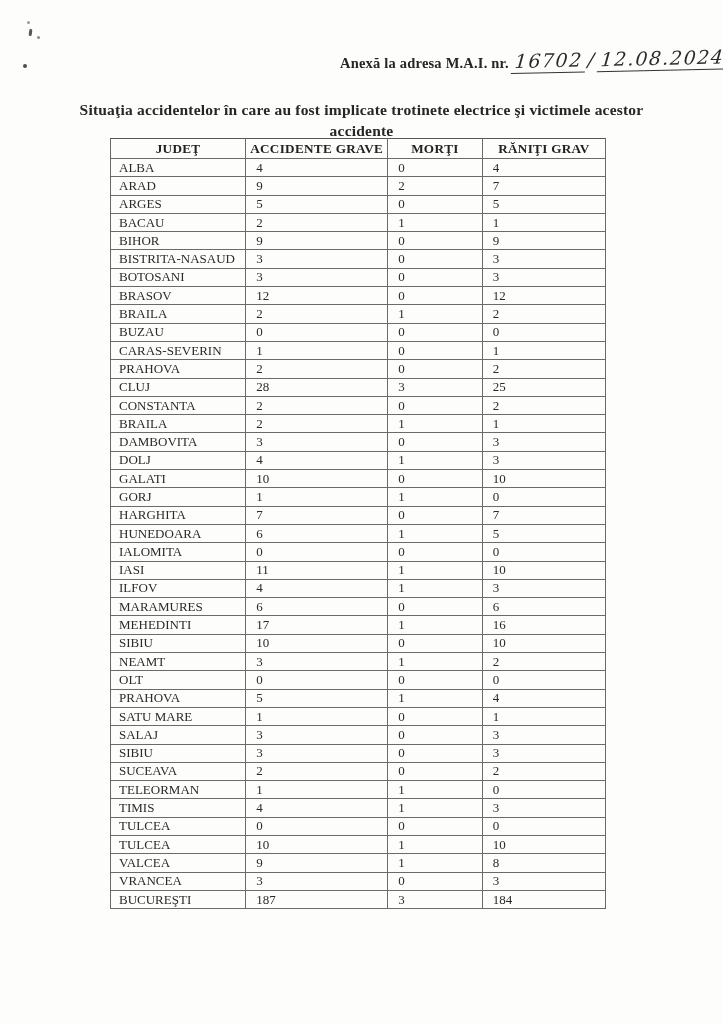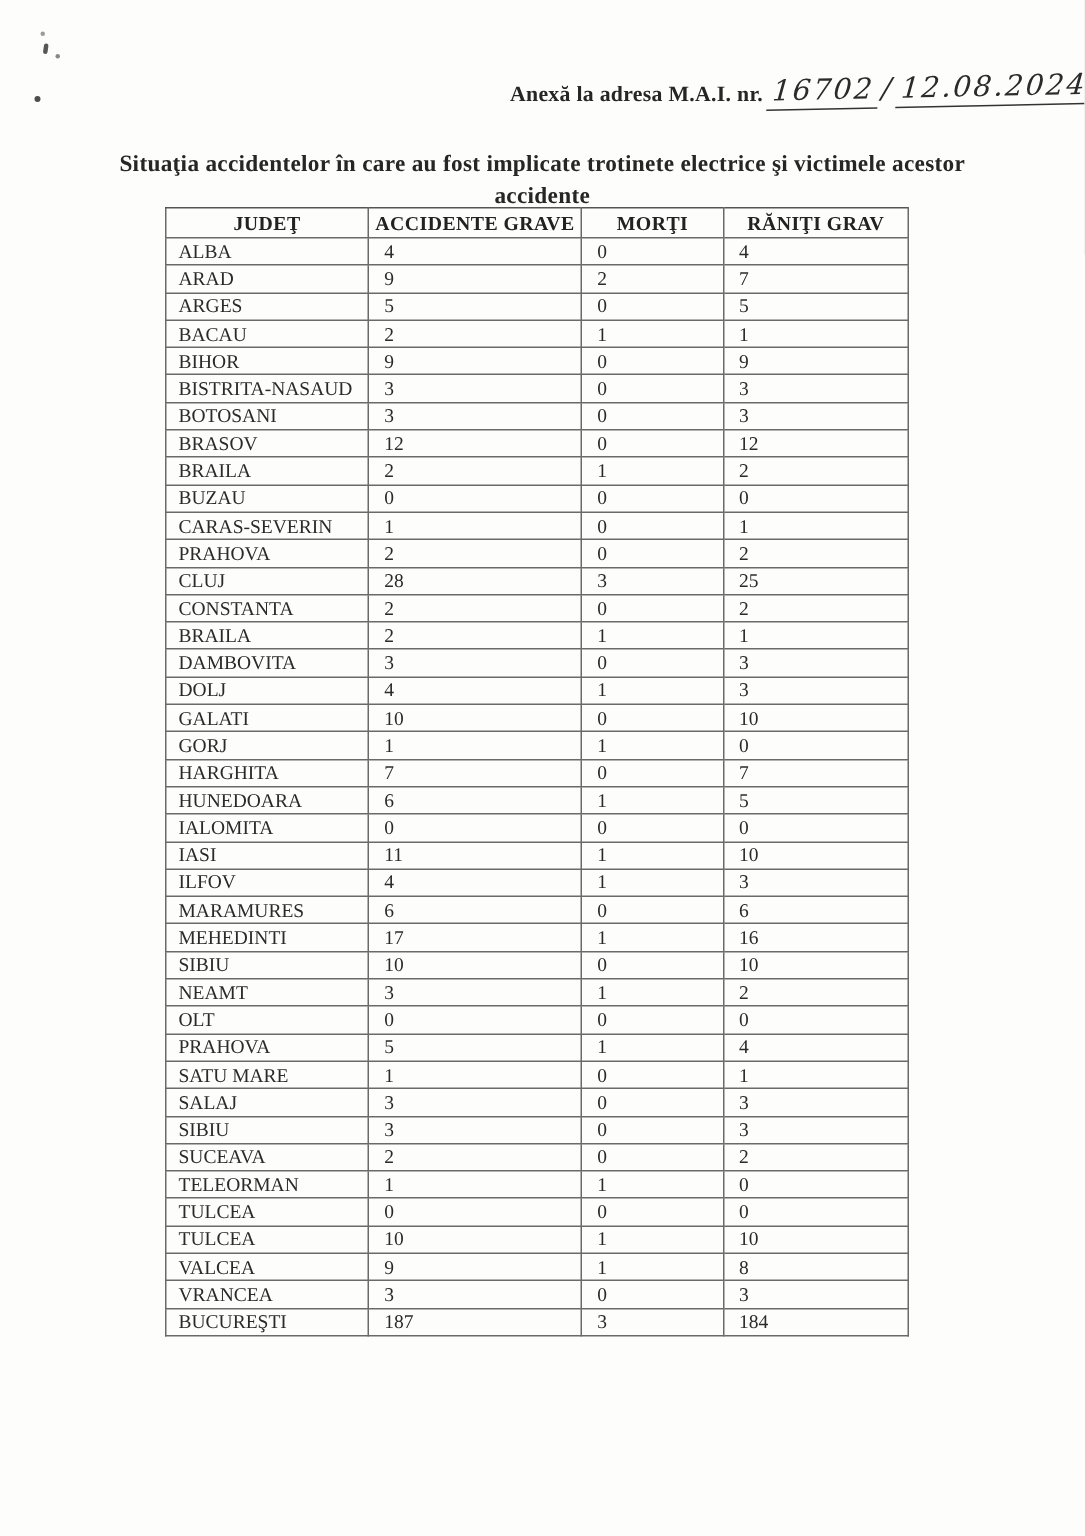--- a/index.html
+++ b/index.html
@@ -334,20 +334,26 @@
       <td class="num">0</td>
       <td class="num">2</td>
     </tr>
         <tr>
       <td>TELEORMAN</td>
       <td class="num">1</td>
       <td class="num">1</td>
       <td class="num">0</td>
     </tr>
         <tr>
+      <td>TIMIS</td>
+      <td class="num">4</td>
+      <td class="num">1</td>
+      <td class="num">3</td>
+    </tr>
+        <tr>
       <td>TULCEA</td>
       <td class="num">0</td>
       <td class="num">0</td>
       <td class="num">0</td>
     </tr>
         <tr>
       <td>TULCEA</td>
       <td class="num">10</td>
       <td class="num">1</td>
       <td class="num">10</td>

